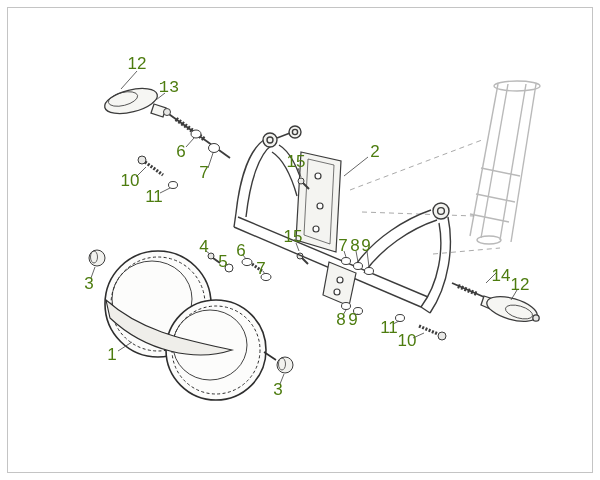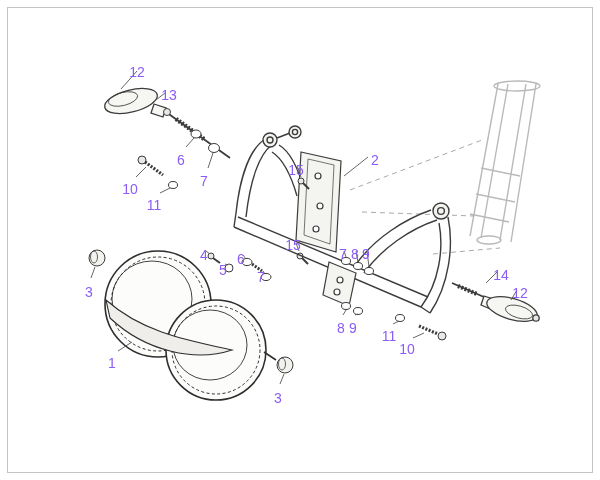--- a/index.html
+++ b/index.html
@@ -3,21 +3,21 @@
 <meta charset="utf-8">
 <style>
   html,body{margin:0;padding:0;background:#ffffff;width:600px;height:480px;overflow:hidden;}
   #stage{position:relative;width:600px;height:480px;background:#ffffff;font-family:"Liberation Sans",sans-serif;}
   .border-frame{position:absolute;left:7px;top:7px;right:7px;bottom:7px;border:1px solid #c4c4c4;pointer-events:none;}
   .badge{position:absolute;top:24px;right:31px;background:#0d0d0d;color:#ffffff;font-weight:bold;
          font-size:29px;line-height:1;padding:9px 17px;letter-spacing:.5px;}
   .layer{position:absolute;left:0;top:0;}
   #callout-lines line{stroke:#555;stroke-width:.9;}
   #callout-layer{position:absolute;left:0;top:0;width:600px;height:480px;pointer-events:none;}
-  .callout{position:absolute;transform:translate(-50%,-50%);font-size:14px;color:#8b5cf6;margin-top:8px;}
+  .callout{position:absolute;transform:translate(-50%,-50%);font-size:17px;color:#4d7c0f;}
 </style>
 </head>
 <body>
 
 <div id="stage">
 
   <svg id="art" class="layer" width="600" height="480" viewBox="0 0 600 480" aria-hidden="true">
 
     <g stroke="#b9b9b9" stroke-width="1.4" fill="none">
       <path d="M498,84 L470,236"></path>
@@ -183,41 +183,41 @@
       <line x1="355" y1="315" x2="358" y2="314"></line>
       <line x1="393" y1="324" x2="399" y2="321"></line>
       <line x1="413" y1="338" x2="424" y2="333"></line>
       <line x1="497" y1="272" x2="486" y2="283"></line>
       <line x1="517" y1="290" x2="511" y2="300"></line>
       <line x1="280" y1="384" x2="284" y2="374"></line>
     </svg>
 
   <div id="callout-layer">
       <div class="callout" style="left: 137px; top: 64px;">12</div>
-      <div class="callout" style="left: 169px; top: 87px;">13</div>
+      <div class="callout" style="left: 169px; top: 87px; font-family: Liberation Mono, monospace;">13</div>
       <div class="callout" style="left: 181px; top: 152px;">6</div>
       <div class="callout" style="left: 204px; top: 173px;">7</div>
       <div class="callout" style="left: 130px; top: 181px;">10</div>
       <div class="callout" style="left: 154px; top: 197px;">11</div>
       <div class="callout" style="left: 375px; top: 152px;">2</div>
       <div class="callout" style="left: 296px; top: 162px;">15</div>
       <div class="callout" style="left: 293px; top: 237px;">15</div>
       <div class="callout" style="left: 343px; top: 246px;">7</div>
       <div class="callout" style="left: 355px; top: 246px;">8</div>
       <div class="callout" style="left: 366px; top: 246px;">9</div>
       <div class="callout" style="left: 204px; top: 247px;">4</div>
       <div class="callout" style="left: 223px; top: 262px;">5</div>
       <div class="callout" style="left: 241px; top: 251px;">6</div>
       <div class="callout" style="left: 261px; top: 269px;">7</div>
       <div class="callout" style="left: 89px; top: 284px;">3</div>
       <div class="callout" style="left: 112px; top: 355px;">1</div>
       <div class="callout" style="left: 341px; top: 320px;">8</div>
       <div class="callout" style="left: 353px; top: 320px;">9</div>
       <div class="callout" style="left: 389px; top: 328px;">11</div>
       <div class="callout" style="left: 407px; top: 341px;">10</div>
-      <div class="callout" style="left: 501px; top: 267px;">14</div>
+      <div class="callout" style="left: 501px; top: 276px;">14</div>
       <div class="callout" style="left: 520px; top: 285px;">12</div>
       <div class="callout" style="left: 278px; top: 390px;">3</div>
     </div>
 
 
   <div class="border-frame"></div>
 </div>
 
 </body></html>

